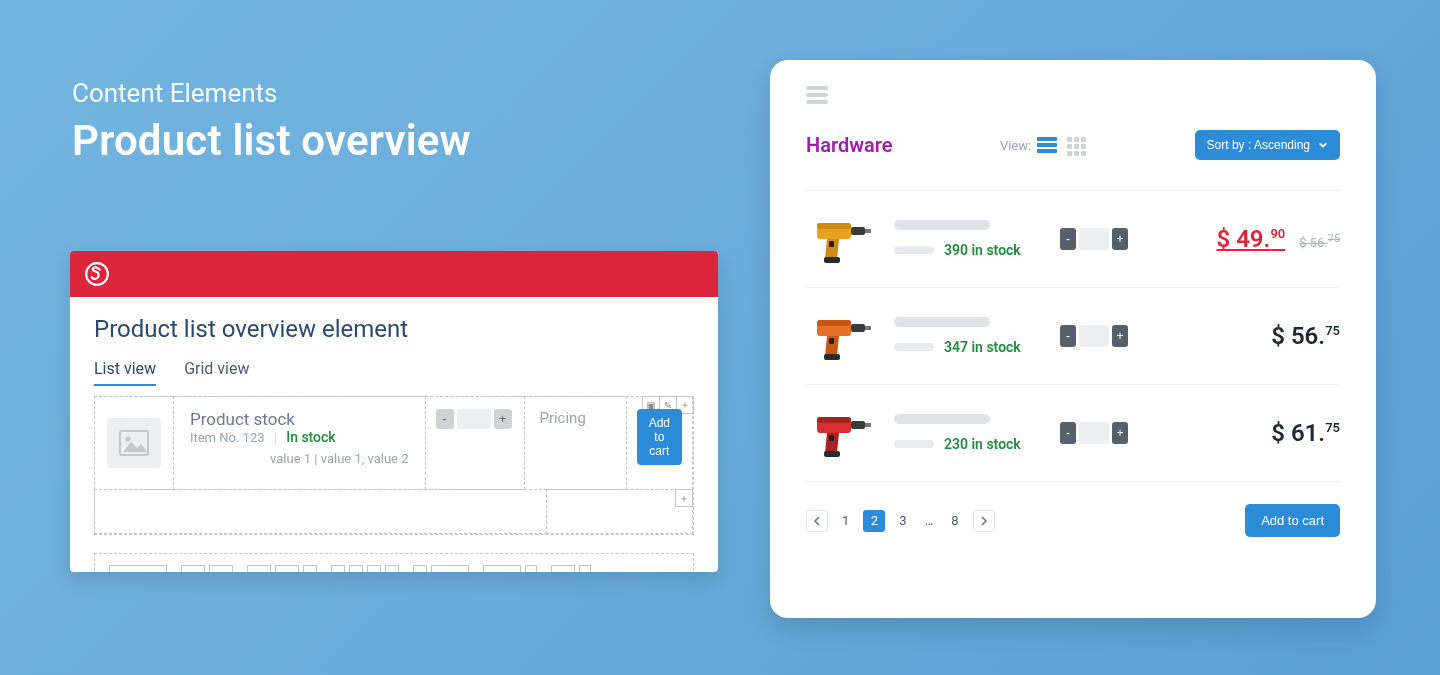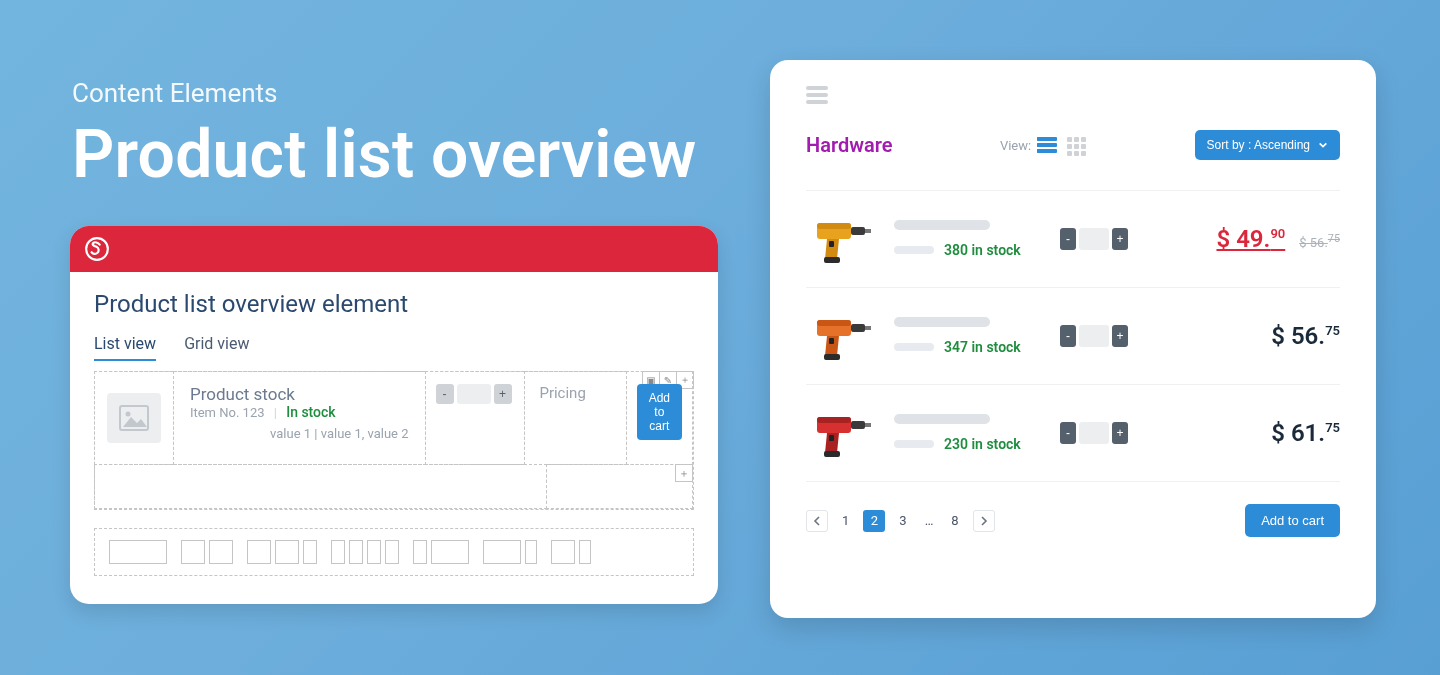--- a/index.html
+++ b/index.html
@@ -5,26 +5,26 @@
   * { box-sizing: border-box; margin: 0; padding: 0; }
   body {
     font-family: -apple-system, BlinkMacSystemFont, "Segoe UI", Roboto, Helvetica, Arial, sans-serif;
     background: linear-gradient(135deg, #72b5de 0%, #6daedc 40%, #589fd4 100%);
     width: 1440px; height: 675px; overflow: hidden; position: relative;
   }
 
   
   .headings { position: absolute; left: 72px; top: 78px; color: #fff; }
   .kicker   { font-size: 26px; font-weight: 400; opacity: .92; }
-  .title    { font-size: 66px; font-weight: 600; margin-top: 8px; letter-spacing: .2px; }
+  .title    { font-size: 42px; font-weight: 600; margin-top: 8px; letter-spacing: .2px; }
 
   
   .editor {
-    position: absolute; left: 70px; top: 226px; width: 648px; height: 378px;
-    background: #fff; border-radius: 19px; box-shadow: 0 8px 20px rgba(0,0,0,.12);
+    position: absolute; left: 70px; top: 251px; width: 648px; height: 321px;
+    background: #fff; border-radius: 4px; box-shadow: 0 8px 20px rgba(0,0,0,.12);
     overflow: hidden;
   }
   .editor-header { height: 46px; background: #dc263b; display: flex; align-items: center; padding: 0 14px; }
   .editor-logo { width: 26px; height: 26px; }
   .editor-body { padding: 18px 24px 16px; }
   .editor-title { color: #2b496f; font-size: 24px; font-weight: 400; }
   .tabs { display: flex; gap: 28px; margin-top: 16px; }
   .tab  { font-size: 16px; color: #4a5b72; padding-bottom: 6px; cursor: pointer; }
   .tab.active { color: #2b496f; border-bottom: 2px solid #2b8cd9; }
 
@@ -261,21 +261,21 @@
     <rect x="52" y="16" width="6" height="4" fill="#777"></rect>
     <path d="M14 26 L26 26 L24 46 L12 46 Z" fill="#d18a12"></path>
     <rect x="11" y="44" width="16" height="6" rx="2" fill="#2b2b2b"></rect>
     <rect x="16" y="28" width="5" height="6" rx="1" fill="#222"></rect>
   </svg>
         </div>
     <div class="pmid">
       <div class="bar1"></div>
       <div class="row2">
         <div class="bar2"></div>
-        <div class="stock">380 in stock</div>
+        <div class="stock">390 in stock</div>
       </div>
     </div>
     <div class="pqty">
       <div class="stepper">
         <button class="step-btn">-</button>
         <div class="step-input"></div>
         <button class="step-btn">+</button>
       </div>
     </div>
     <div class="pprice">

